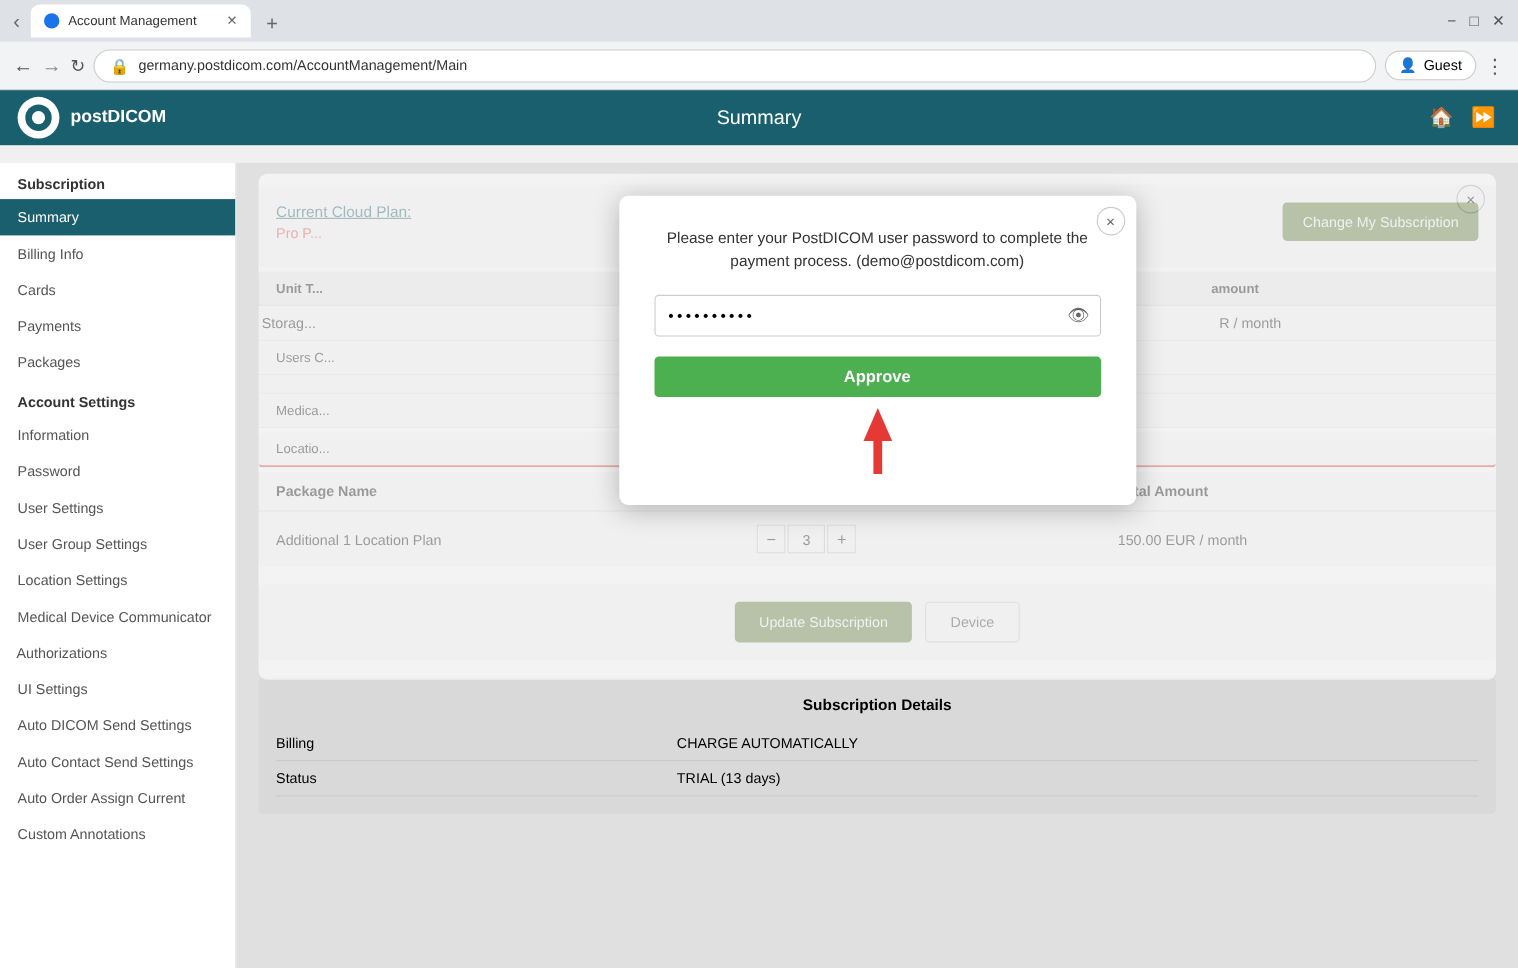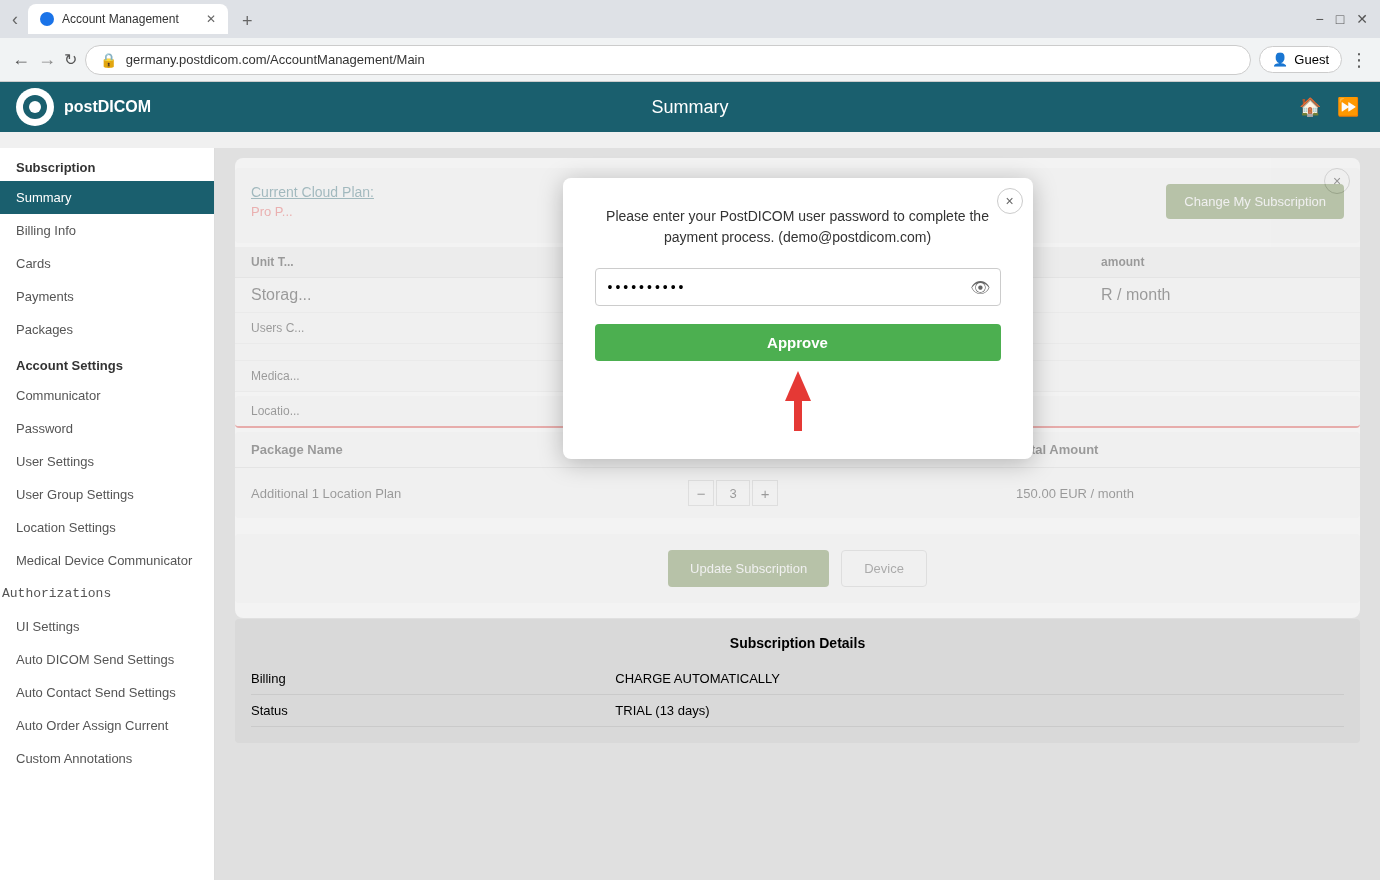--- a/index.html
+++ b/index.html
@@ -68,27 +68,27 @@
     <div style="width:215px; background:#fff; border-right:1px solid #ddd; overflow-y:auto; flex-shrink:0;">
       <div style="padding:12px 16px 6px; font-weight:bold; font-size:13px; color:#333;">Subscription</div>
 
       <div style="padding:9px 16px; font-size:13px; color:#fff; cursor:pointer; background:#1a5f6e;">Summary</div>
       <div style="padding:9px 16px; font-size:13px; color:#555; cursor:pointer;">Billing Info</div>
       <div style="padding:9px 16px; font-size:13px; color:#555; cursor:pointer;">Cards</div>
       <div style="padding:9px 16px; font-size:13px; color:#555; cursor:pointer;">Payments</div>
       <div style="padding:9px 16px; font-size:13px; color:#555; cursor:pointer;">Packages</div>
 
       <div style="padding:12px 16px 6px; font-weight:bold; font-size:13px; color:#333;">Account Settings</div>
-      <div style="padding:9px 16px; font-size:13px; color:#555; cursor:pointer;">Communicator</div>
+      <div style="padding:9px 16px; font-size:13px; color:#555; cursor:pointer;">Information</div>
       <div style="padding:9px 16px; font-size:13px; color:#555; cursor:pointer;">Password</div>
       <div style="padding:9px 16px; font-size:13px; color:#555; cursor:pointer;">User Settings</div>
       <div style="padding:9px 16px; font-size:13px; color:#555; cursor:pointer;">User Group Settings</div>
       <div style="padding:9px 16px; font-size:13px; color:#555; cursor:pointer;">Location Settings</div>
       <div style="padding:9px 16px; font-size:13px; color:#555; cursor:pointer;">Medical Device Communicator</div>
-      <div style="padding:9px 2px; font-size:13px; color:#555; cursor:pointer;font-family:Liberation Mono, monospace;">Authorizations</div>
+      <div style="padding:9px 15px; font-size:13px; color:#555; cursor:pointer;">Authorizations</div>
       <div style="padding:9px 16px; font-size:13px; color:#555; cursor:pointer;">UI Settings</div>
       <div style="padding:9px 16px; font-size:13px; color:#555; cursor:pointer;">Auto DICOM Send Settings</div>
       <div style="padding:9px 16px; font-size:13px; color:#555; cursor:pointer;">Auto Contact Send Settings</div>
       <div style="padding:9px 16px; font-size:13px; color:#555; cursor:pointer;">Auto Order Assign Current</div>
       <div style="padding:9px 16px; font-size:13px; color:#555; cursor:pointer;">Custom Annotations</div>
     </div>
 
     <div style="flex:1; overflow:auto; background:#e0e0e0; position:relative;">
 
       <div style="padding:20px; filter:brightness(0.85);">
@@ -102,21 +102,21 @@
             <button style="background:#5a7a2e; color:#fff; border:none; padding:10px 18px; border-radius:4px; cursor:pointer; font-size:13px;">Change My Subscription</button>
           </div>
         </div>
 
         <div style="background:#fff; border-radius:4px; padding:0; margin-bottom:4px;">
           <div style="display:grid; grid-template-columns:2.5fr 1fr 1fr; padding:8px 16px; background:#f5f5f5; border-bottom:1px solid #ddd; font-weight:bold; font-size:12px;">
             <span>Unit T...</span>
             <span>P...</span>
             <span>amount</span>
           </div>
-          <div style="display:grid; grid-template-columns:2.5fr 1fr 1fr; padding:8px 16px; border-bottom:1px solid #eee; font-size:16px;">
+          <div style="display:grid; grid-template-columns:2.5fr 1fr 1fr; padding:8px 3px; border-bottom:1px solid #eee; font-size:13px;">
             <span>Storag...</span>
             <span>Additio...</span>
             <span>R / month</span>
           </div>
           <div style="display:grid; grid-template-columns:2.5fr 1fr 1fr; padding:8px 16px; border-bottom:1px solid #eee; font-size:12px;">
             <span>Users C...</span>
             <span></span>
             <span></span>
           </div>
           <div style="display:grid; grid-template-columns:2.5fr 1fr 1fr; padding:8px 16px; border-bottom:1px solid #eee; font-size:12px;">

